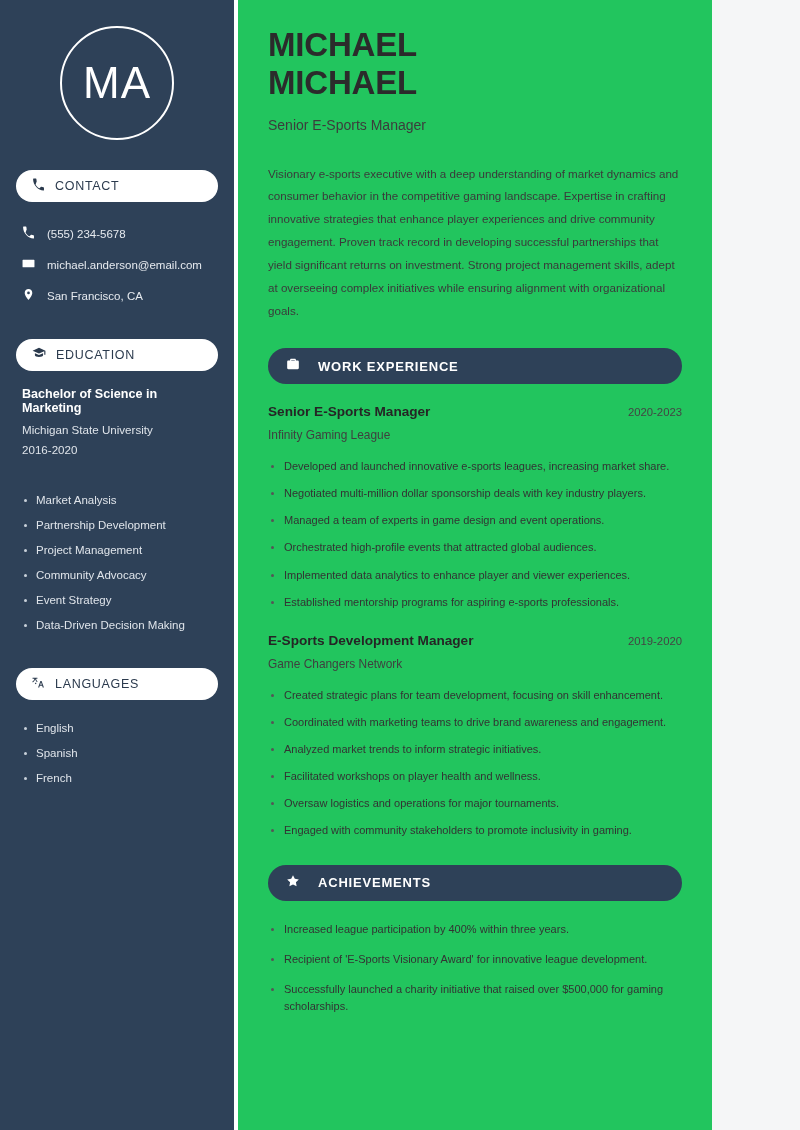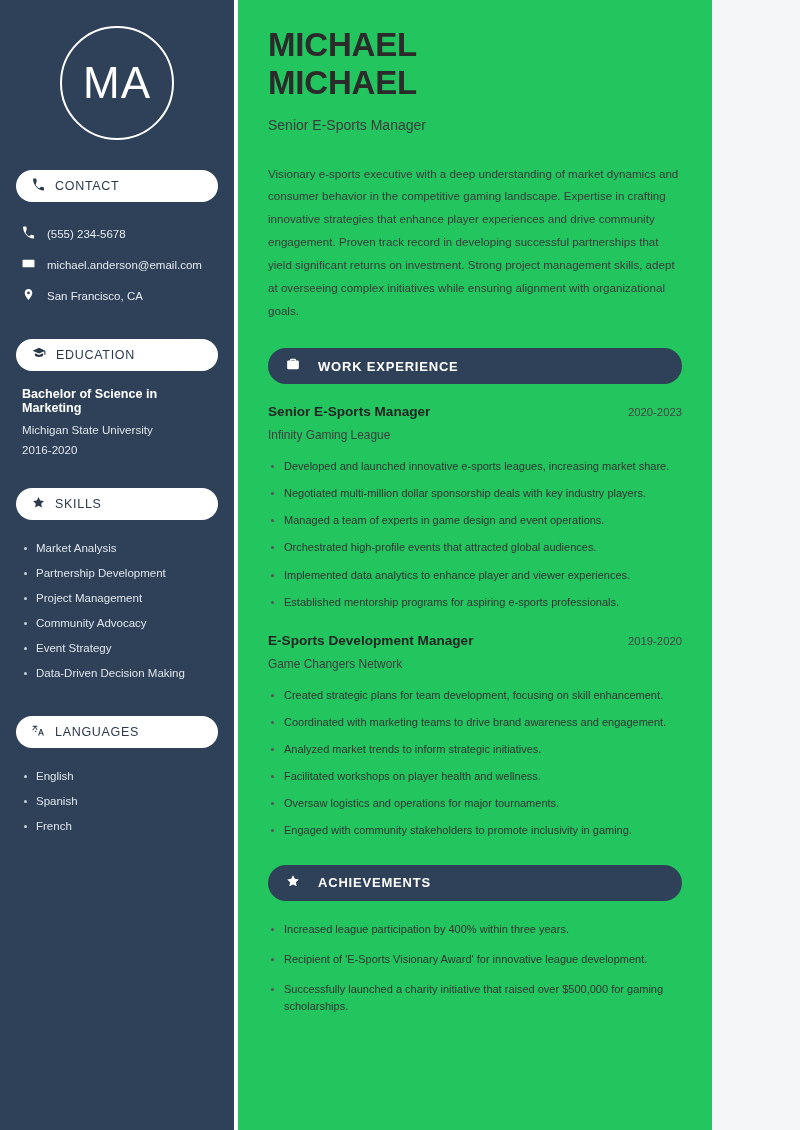--- a/index.html
+++ b/index.html
@@ -144,28 +144,20 @@
       </span>
       <span class="pill-label">EDUCATION</span>
     </div>
 
     <div class="edu-block">
       <div class="edu-degree">Bachelor of Science in Marketing</div>
       <div class="edu-school">Michigan State University</div>
       <div class="edu-years">2016-2020</div>
     </div>
 
-    <div class="pill">
-      <span>
-        <svg width="13" height="13" viewBox="0 0 24 24">
-            <path d="M12 2l3.1 6.3 6.9 1-5 4.9 1.2 6.8L12 17.8 5.8 21l1.2-6.8-5-4.9 6.9-1L12 2z"></path>
-          </svg>
-      </span>
-      <span class="pill-label">SKILLS</span>
-    </div>
 
     <ul class="side-list">
       <li>Market Analysis</li>
       <li>Partnership Development</li>
       <li>Project Management</li>
       <li>Community Advocacy</li>
       <li>Event Strategy</li>
       <li>Data-Driven Decision Making</li>
     </ul>
 

